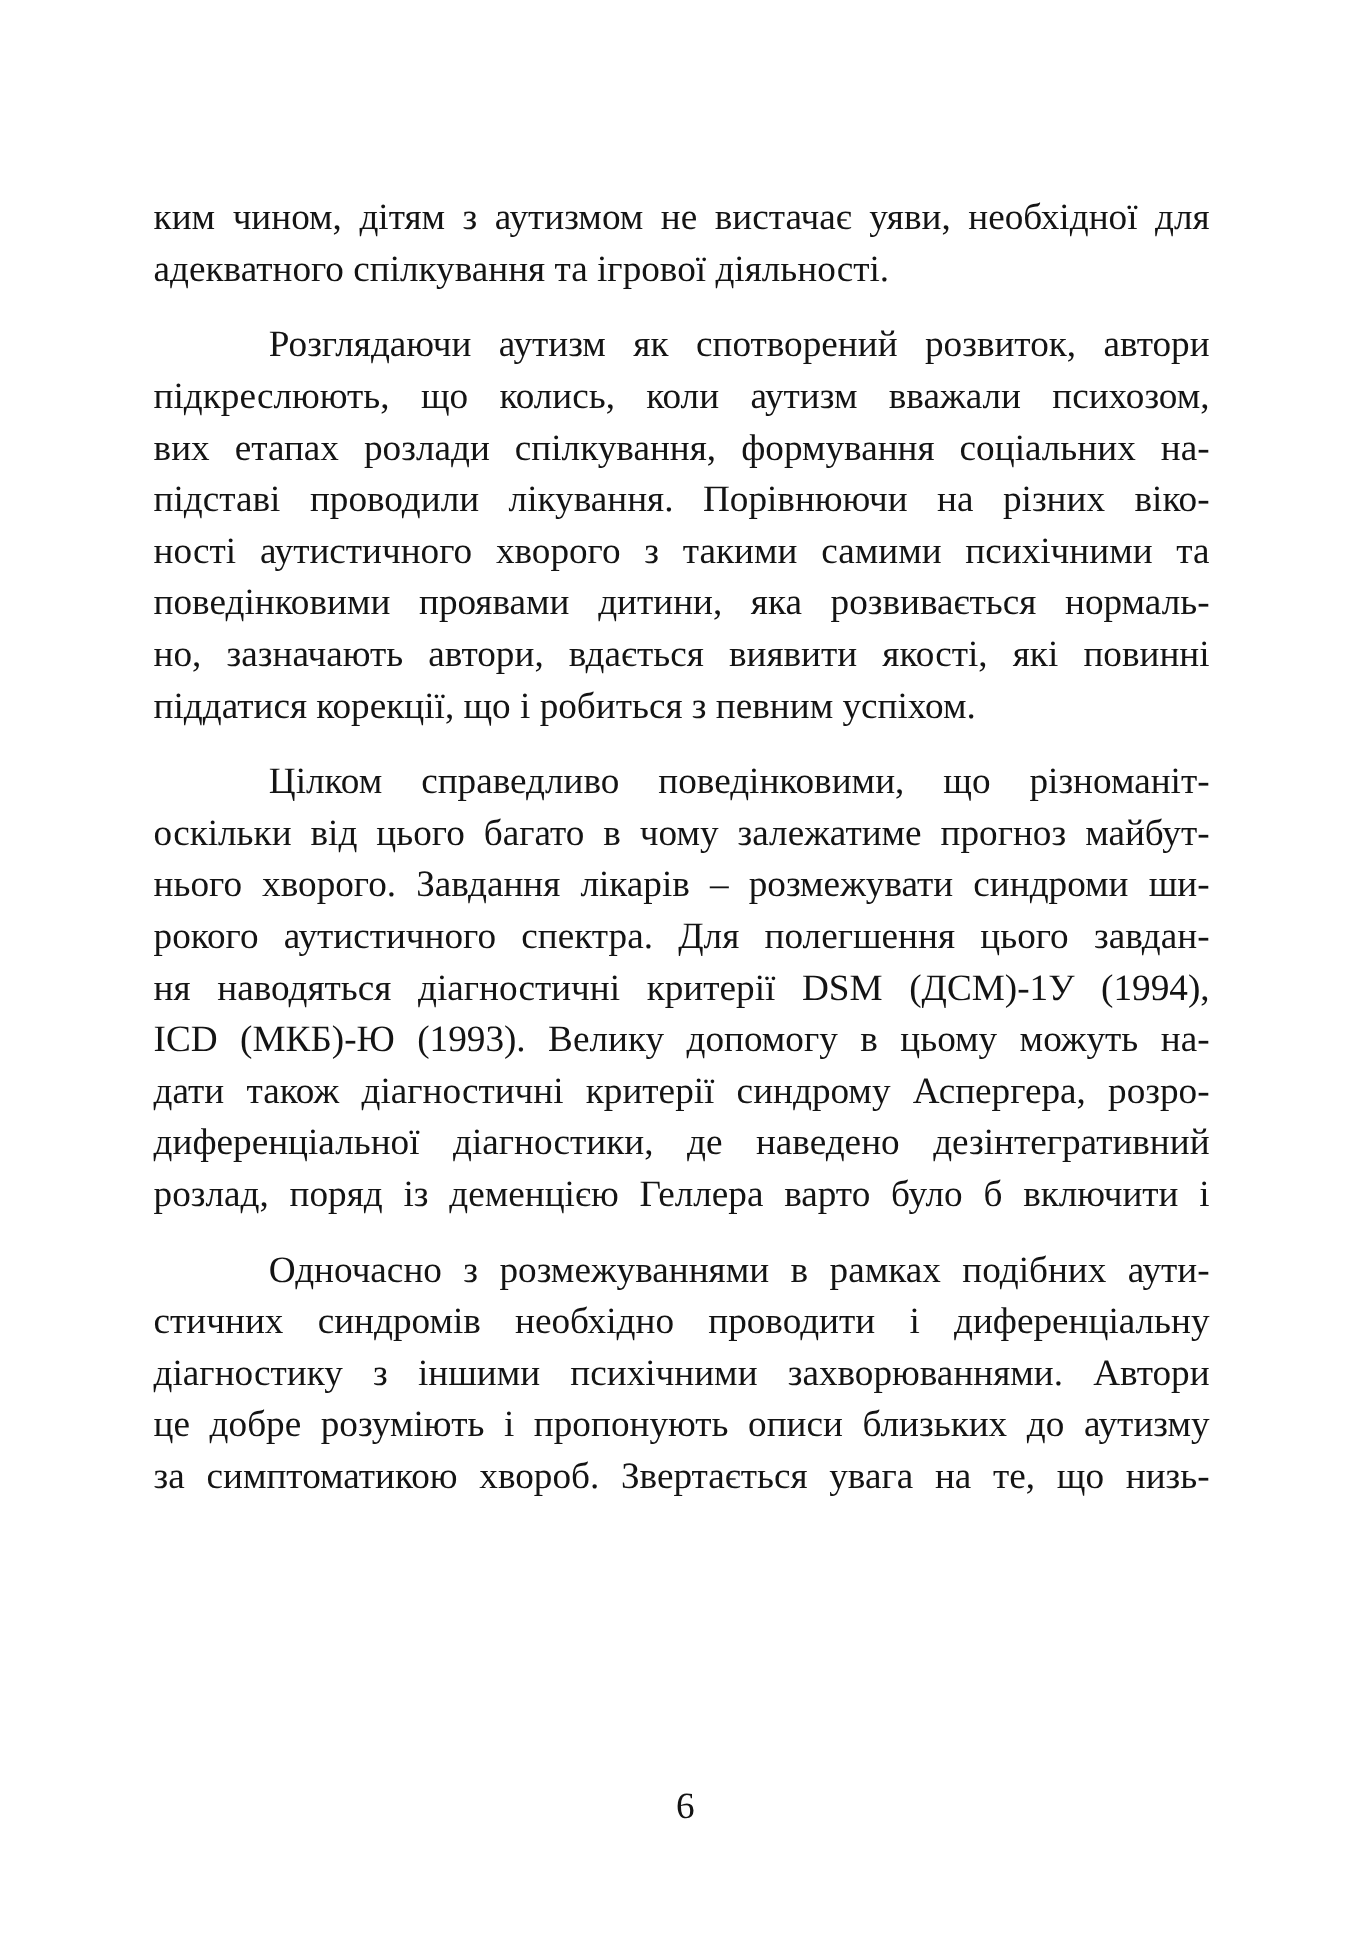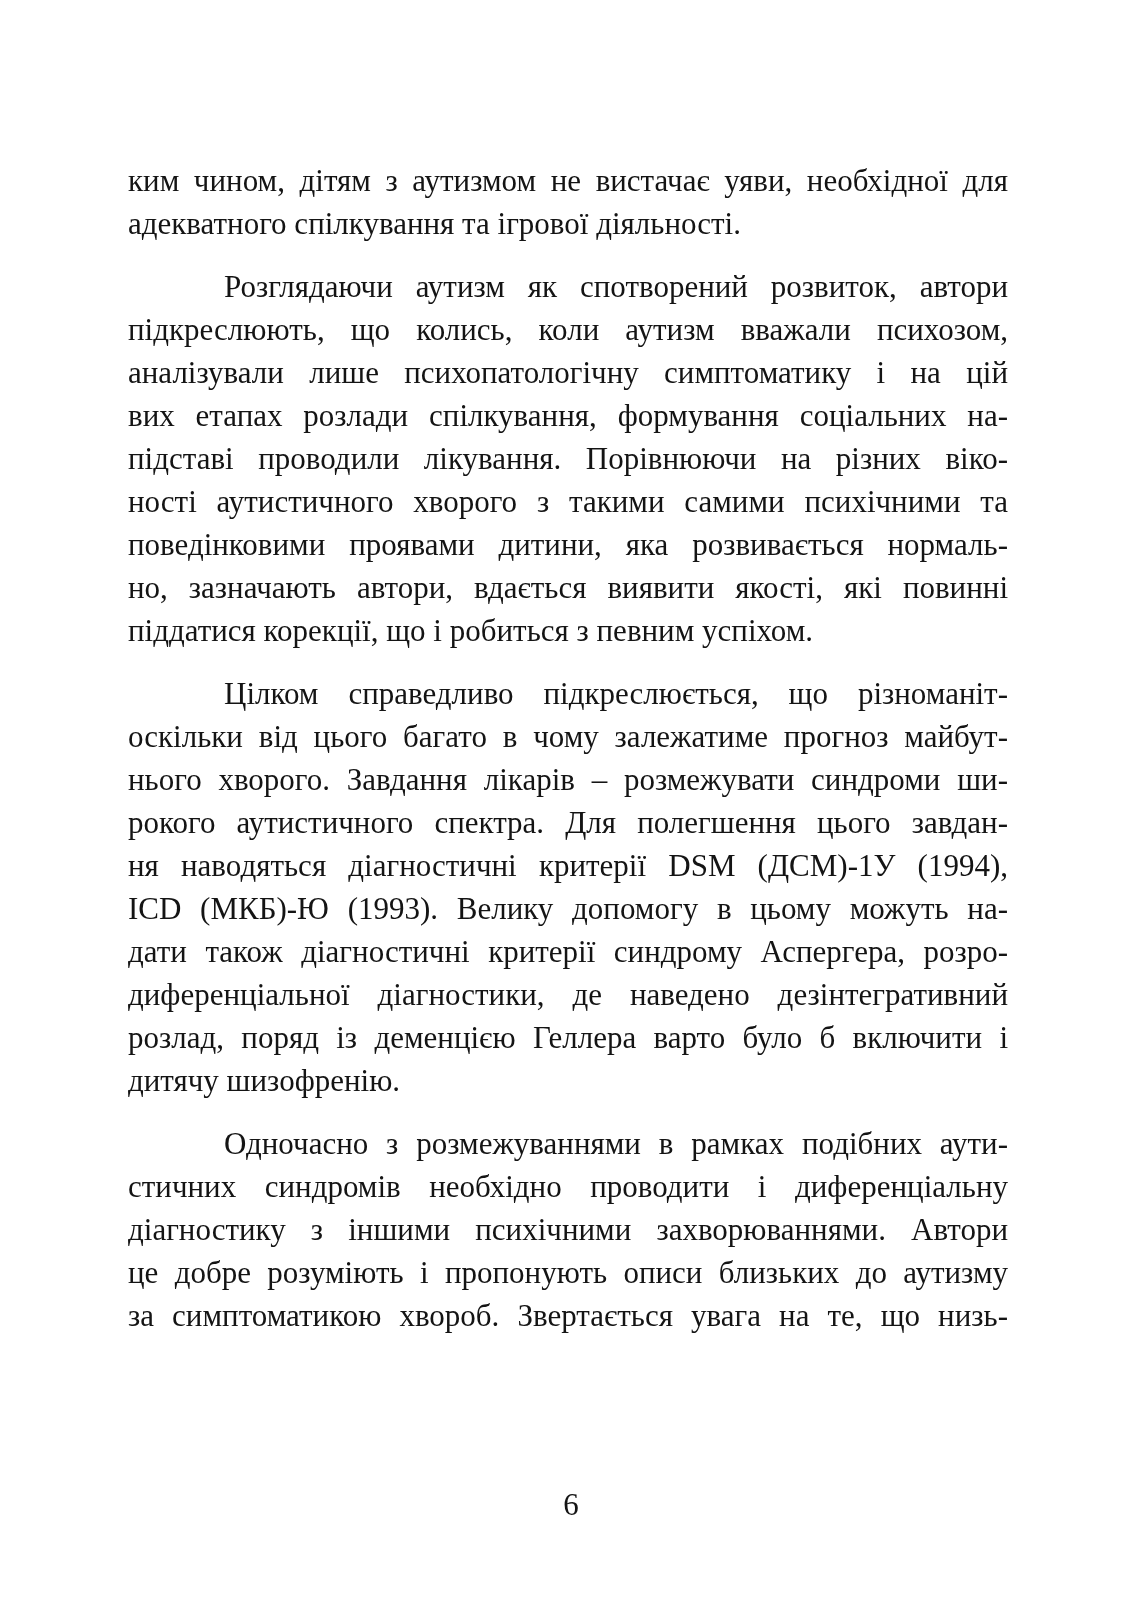--- a/index.html
+++ b/index.html
@@ -58,39 +58,37 @@
 
 <div class="page">
   <div class="text-block">
       <div class="paragraph">
         <div class="line">ким чином, дітям з аутизмом не вистачає уяви, необхідної для</div>
         <div class="line last">адекватного спілкування та ігрової діяльності.</div>
       </div>
       <div class="paragraph indent">
         <div class="line">Розглядаючи аутизм як спотворений розвиток, автори</div>
         <div class="line">підкреслюють, що колись, коли аутизм вважали психозом,</div>
-        <div class="line">аналізували лише психопатологічну симптоматику і на цій</div>
         <div class="line">вих етапах розлади спілкування, формування соціальних на-</div>
         <div class="line">підставі проводили лікування. Порівнюючи на різних віко-</div>
         <div class="line">ності аутистичного хворого з такими самими психічними та</div>
         <div class="line">поведінковими проявами дитини, яка розвивається нормаль-</div>
         <div class="line">но, зазначають автори, вдається виявити якості, які повинні</div>
         <div class="line last">піддатися корекції, що і робиться з певним успіхом.</div>
       </div>
       <div class="paragraph indent">
-        <div class="line">Цілком справедливо підкреслюється, що різноманіт-</div>
+        <div class="line">Цілком справедливо поведінковими, що різноманіт-</div>
         <div class="line">оскільки від цього багато в чому залежатиме прогноз майбут-</div>
         <div class="line">нього хворого. Завдання лікарів – розмежувати синдроми ши-</div>
         <div class="line">рокого аутистичного спектра. Для полегшення цього завдан-</div>
         <div class="line">ня наводяться діагностичні критерії DSM (ДСМ)-1У (1994),</div>
         <div class="line">ICD (МКБ)-Ю (1993). Велику допомогу в цьому можуть на-</div>
         <div class="line">дати також діагностичні критерії синдрому Аспергера, розро-</div>
         <div class="line">диференціальної діагностики, де наведено дезінтегративний</div>
         <div class="line">розлад, поряд із деменцією Геллера варто було б включити і</div>
-        <div class="line last">дитячу шизофренію.</div>
       </div>
       <div class="paragraph indent">
         <div class="line">Одночасно з розмежуваннями в рамках подібних аути-</div>
         <div class="line">стичних синдромів необхідно проводити і диференціальну</div>
         <div class="line">діагностику з іншими психічними захворюваннями. Автори</div>
         <div class="line">це добре розуміють і пропонують описи близьких до аутизму</div>
         <div class="line">за симптоматикою хвороб. Звертається увага на те, що низь-</div>
       </div>
     </div>
   <div class="page-number">6</div>

